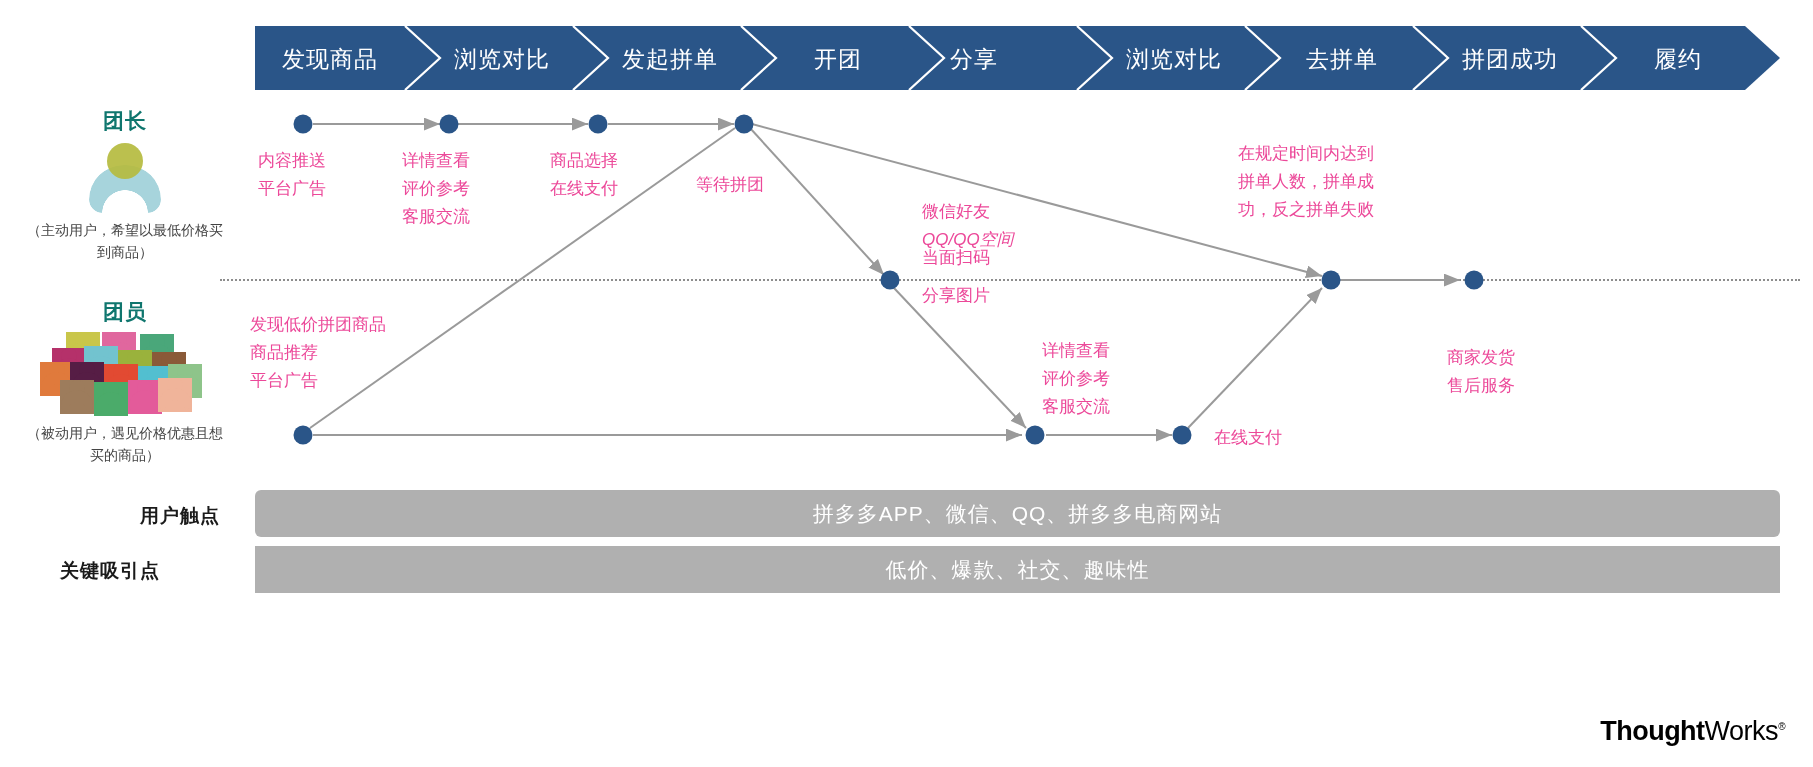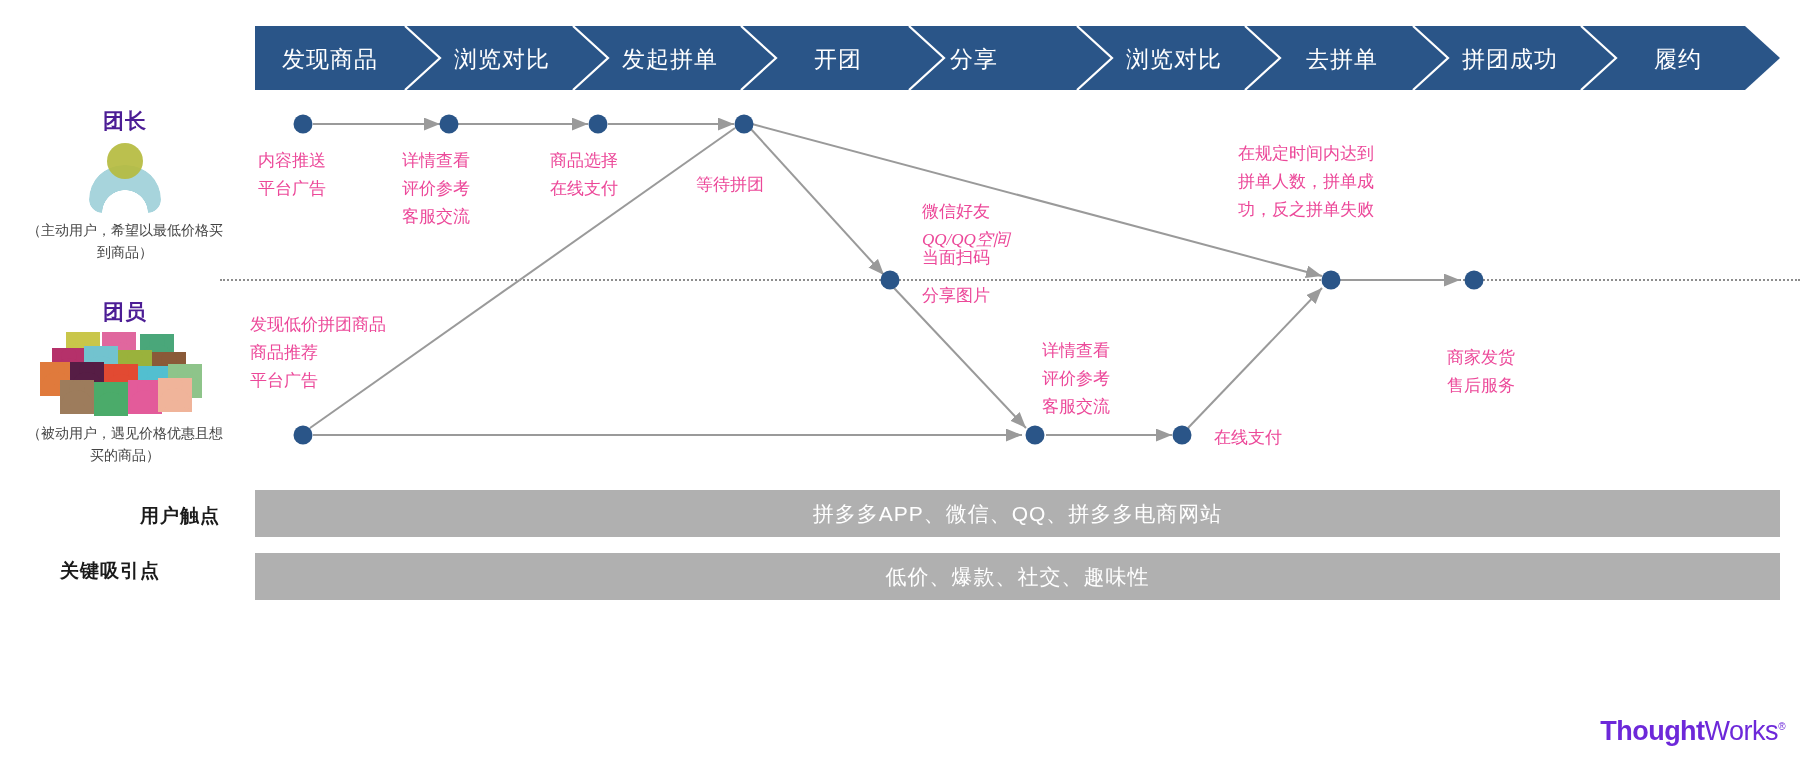--- a/index.html
+++ b/index.html
@@ -43,21 +43,21 @@
   
   .persona {
     position: absolute;
     width: 250px;
     text-align: center;
     left: 0px;
   }
   .persona-title {
     font-size: 21px;
     font-weight: bold;
-    color: #4c1d95;
+    color: #0f766e;
     letter-spacing: 1px;
   }
   .persona-desc {
     font-size: 14px;
     color: #444;
     line-height: 22px;
     margin-top: 4px;
     padding: 0 22px;
   }
   .avatar-single {
@@ -118,21 +118,21 @@
     background: #2a5588;
     transform: translate(-50%, -50%);
   }
   .jtext {
     position: absolute;
     font-size: 17px;
     line-height: 28px;
     color: #ec4899;
     white-space: pre;
   }
-  .jtext.italic { font-style: italic; font-family: Liberation Serif, serif; }
+  .jtext.italic { font-style: italic; }
   
   #lane-divider {
     position: absolute;
     left: 220px;
     top: 279px;
     width: 1580px;
     height: 0;
     border-top: 2px dotted #8d8d8d;
   }
   
@@ -158,21 +158,21 @@
     align-items: center;
     justify-content: center;
     letter-spacing: 1px;
   }
   
   #logo {
     position: absolute;
     right: 28px;
     bottom: 20px;
     font-size: 27px;
-    color: #6d28d9;
+    color: #000000;
     letter-spacing: -0.5px;
   }
   #logo .thick { font-weight: bold; }
   #logo .thin { font-weight: normal; }
   #logo .reg { font-size: 10px; vertical-align: super; }
 </style>
 </head>
 <body>
 
 <div class="canvas">
@@ -349,22 +349,22 @@
 
   <div class="jtext" style="left:250px;top:311px;">发现低价拼团商品
 商品推荐
 平台广告</div>
   <div class="jtext" style="left:1042px;top:337px;">详情查看
 评价参考
 客服交流</div>
   <div class="jtext" style="left:1214px;top:424px;">在线支付</div>
 
   <div class="bar-row-label" style="top:503px;text-align:right;">用户触点</div>
-  <div class="bar" style="top:490px;">拼多多APP、微信、QQ、拼多多电商网站</div>
+  <div class="bar" style="top:490px;border-radius:6px;">拼多多APP、微信、QQ、拼多多电商网站</div>
 
   <div class="bar-row-label" style="top:558px;">关键吸引点</div>
-  <div class="bar" style="top:546px;margin-top:7px;">低价、爆款、社交、趣味性</div>
+  <div class="bar" style="top:546px;">低价、爆款、社交、趣味性</div>
 
   <div id="logo">
     <span class="thick">Thought</span><span class="thin">Works</span><span class="reg">®</span>
   </div>
 
 </div>
 
 </body></html>

